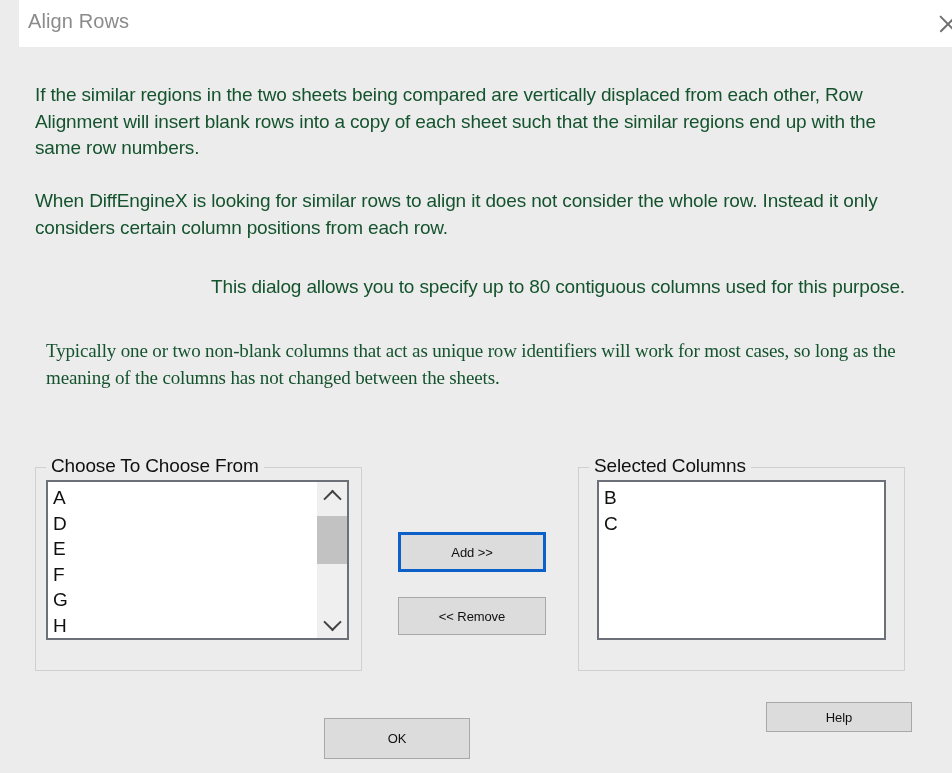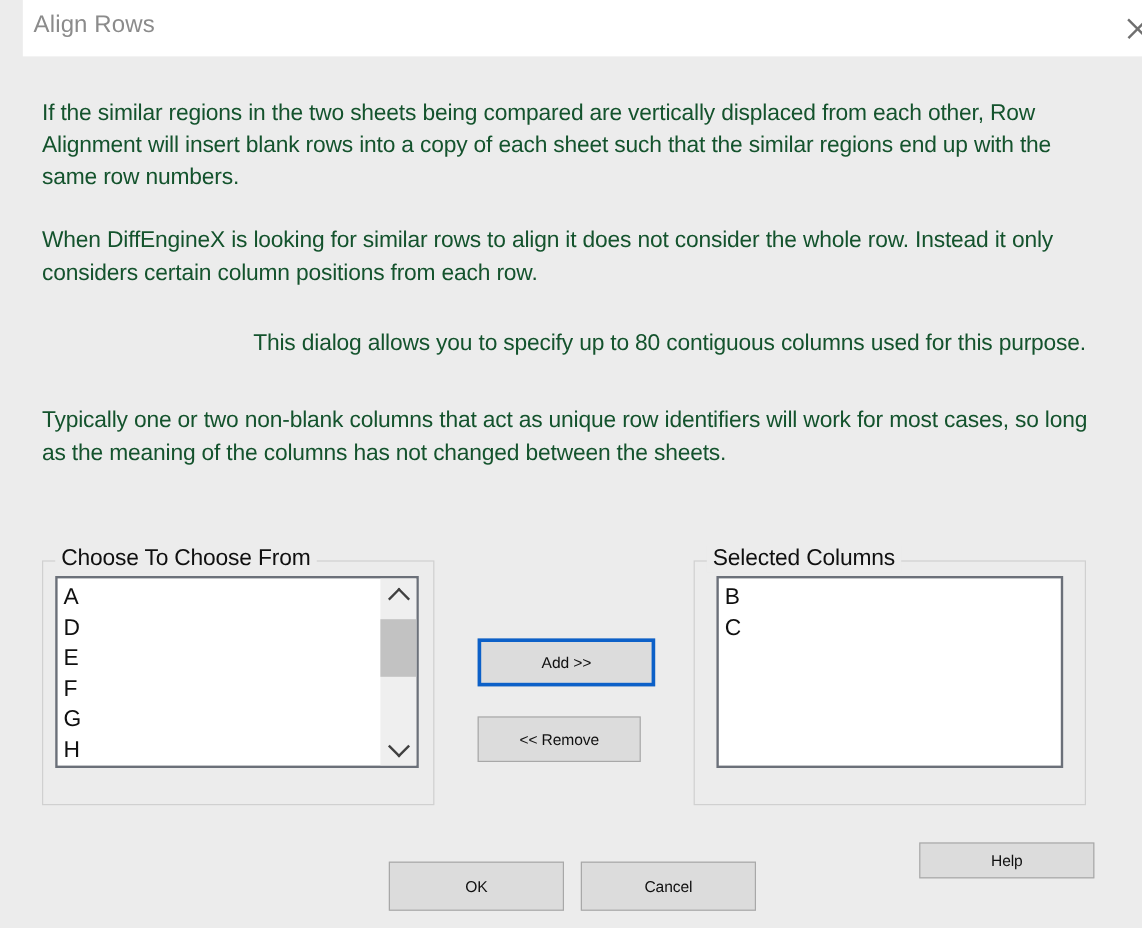--- a/index.html
+++ b/index.html
@@ -72,21 +72,21 @@
     position: absolute;
     font-size: 19px;
     line-height: 26.5px;
     color: #14532d;
     letter-spacing: -0.15px;
     white-space: pre-line;
   }
   #para1 { left: 35px; top: 82px; width: 860px; }
   #para2 { left: 35px; top: 188px; width: 870px; }
   #para3 { left: 35px; top: 274px; width: 870px; text-align: right; }
-  #para4 { left: 35px; top: 338px; width: 880px; }
+  #para4 { left: 46px; top: 338px; width: 880px; font-family: Liberation Serif, serif; }
 
   
   .groupbox {
     position: absolute;
     border: 1px solid #d0d0d0;
     background: transparent;
   }
   #group-choose { left: 35px; top: 467px; width: 325px; height: 202px; }
   #group-selected { left: 578px; top: 467px; width: 325px; height: 202px; }
   .group-legend {
@@ -176,21 +176,21 @@
     display: flex;
     align-items: center;
     justify-content: center;
     cursor: default;
     white-space: nowrap;
   }
   .btn.focused {
     border: 3px solid #0c60c8;
   }
   #btn-add    { left: 398px; top: 532px; width: 148px; height: 40px; }
-  #btn-remove { left: 398px; top: 597px; width: 136px; height: 38px; }
+  #btn-remove { left: 398px; top: 597px; width: 148px; height: 38px; }
   #btn-ok     { left: 324px; top: 718px; width: 146px; height: 41px; }
   #btn-cancel { left: 484px; top: 718px; width: 146px; height: 41px; }
   #btn-help   { left: 766px; top: 702px; width: 146px; height: 30px; }
 </style>
 </head>
 <body>
 
 <div id="dialog">
 
   <div id="titlebar">
@@ -237,16 +237,15 @@
   </div>
 
   <div class="listbox" id="listbox-selected">
     <div class="list-items">
       <div class="list-item">B</div>
       <div class="list-item">C</div>
     </div>
   </div>
 
   <div class="btn" id="btn-ok">OK</div>
-  <div class="btn" id="btn-cancel">Cancel</div>
   <div class="btn" id="btn-help">Help</div>
 
 </div>
 
 </body></html>

